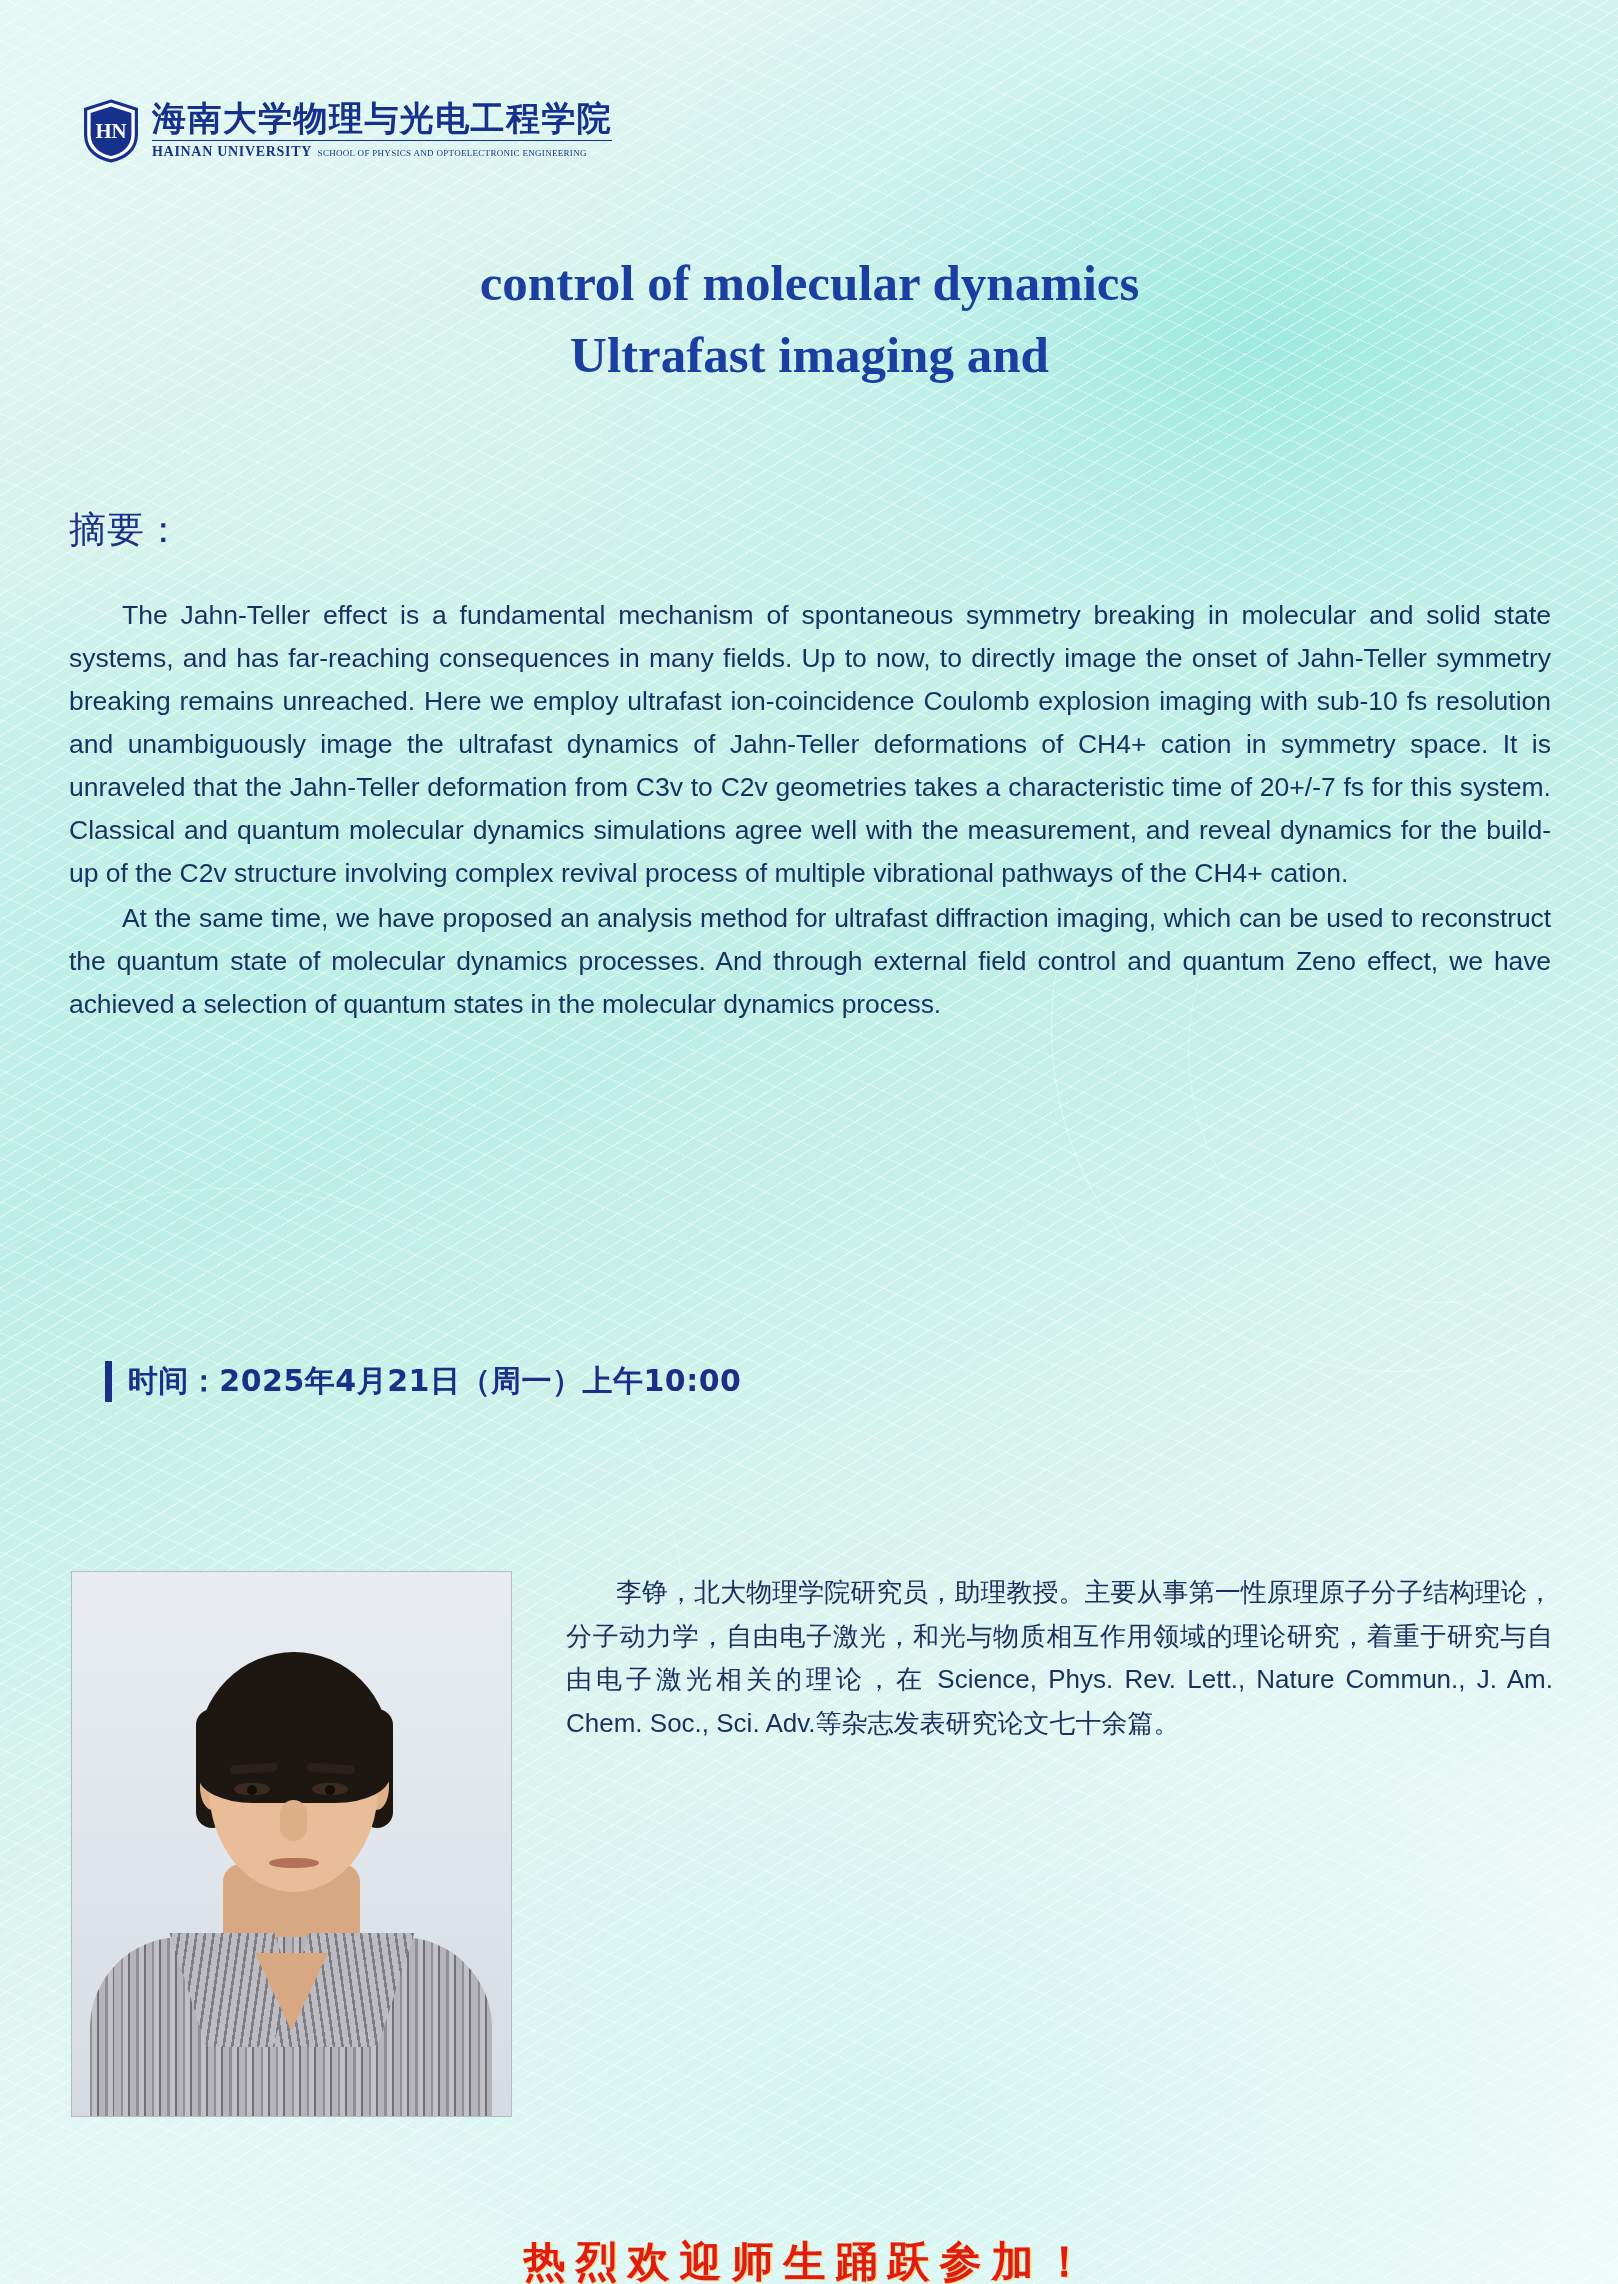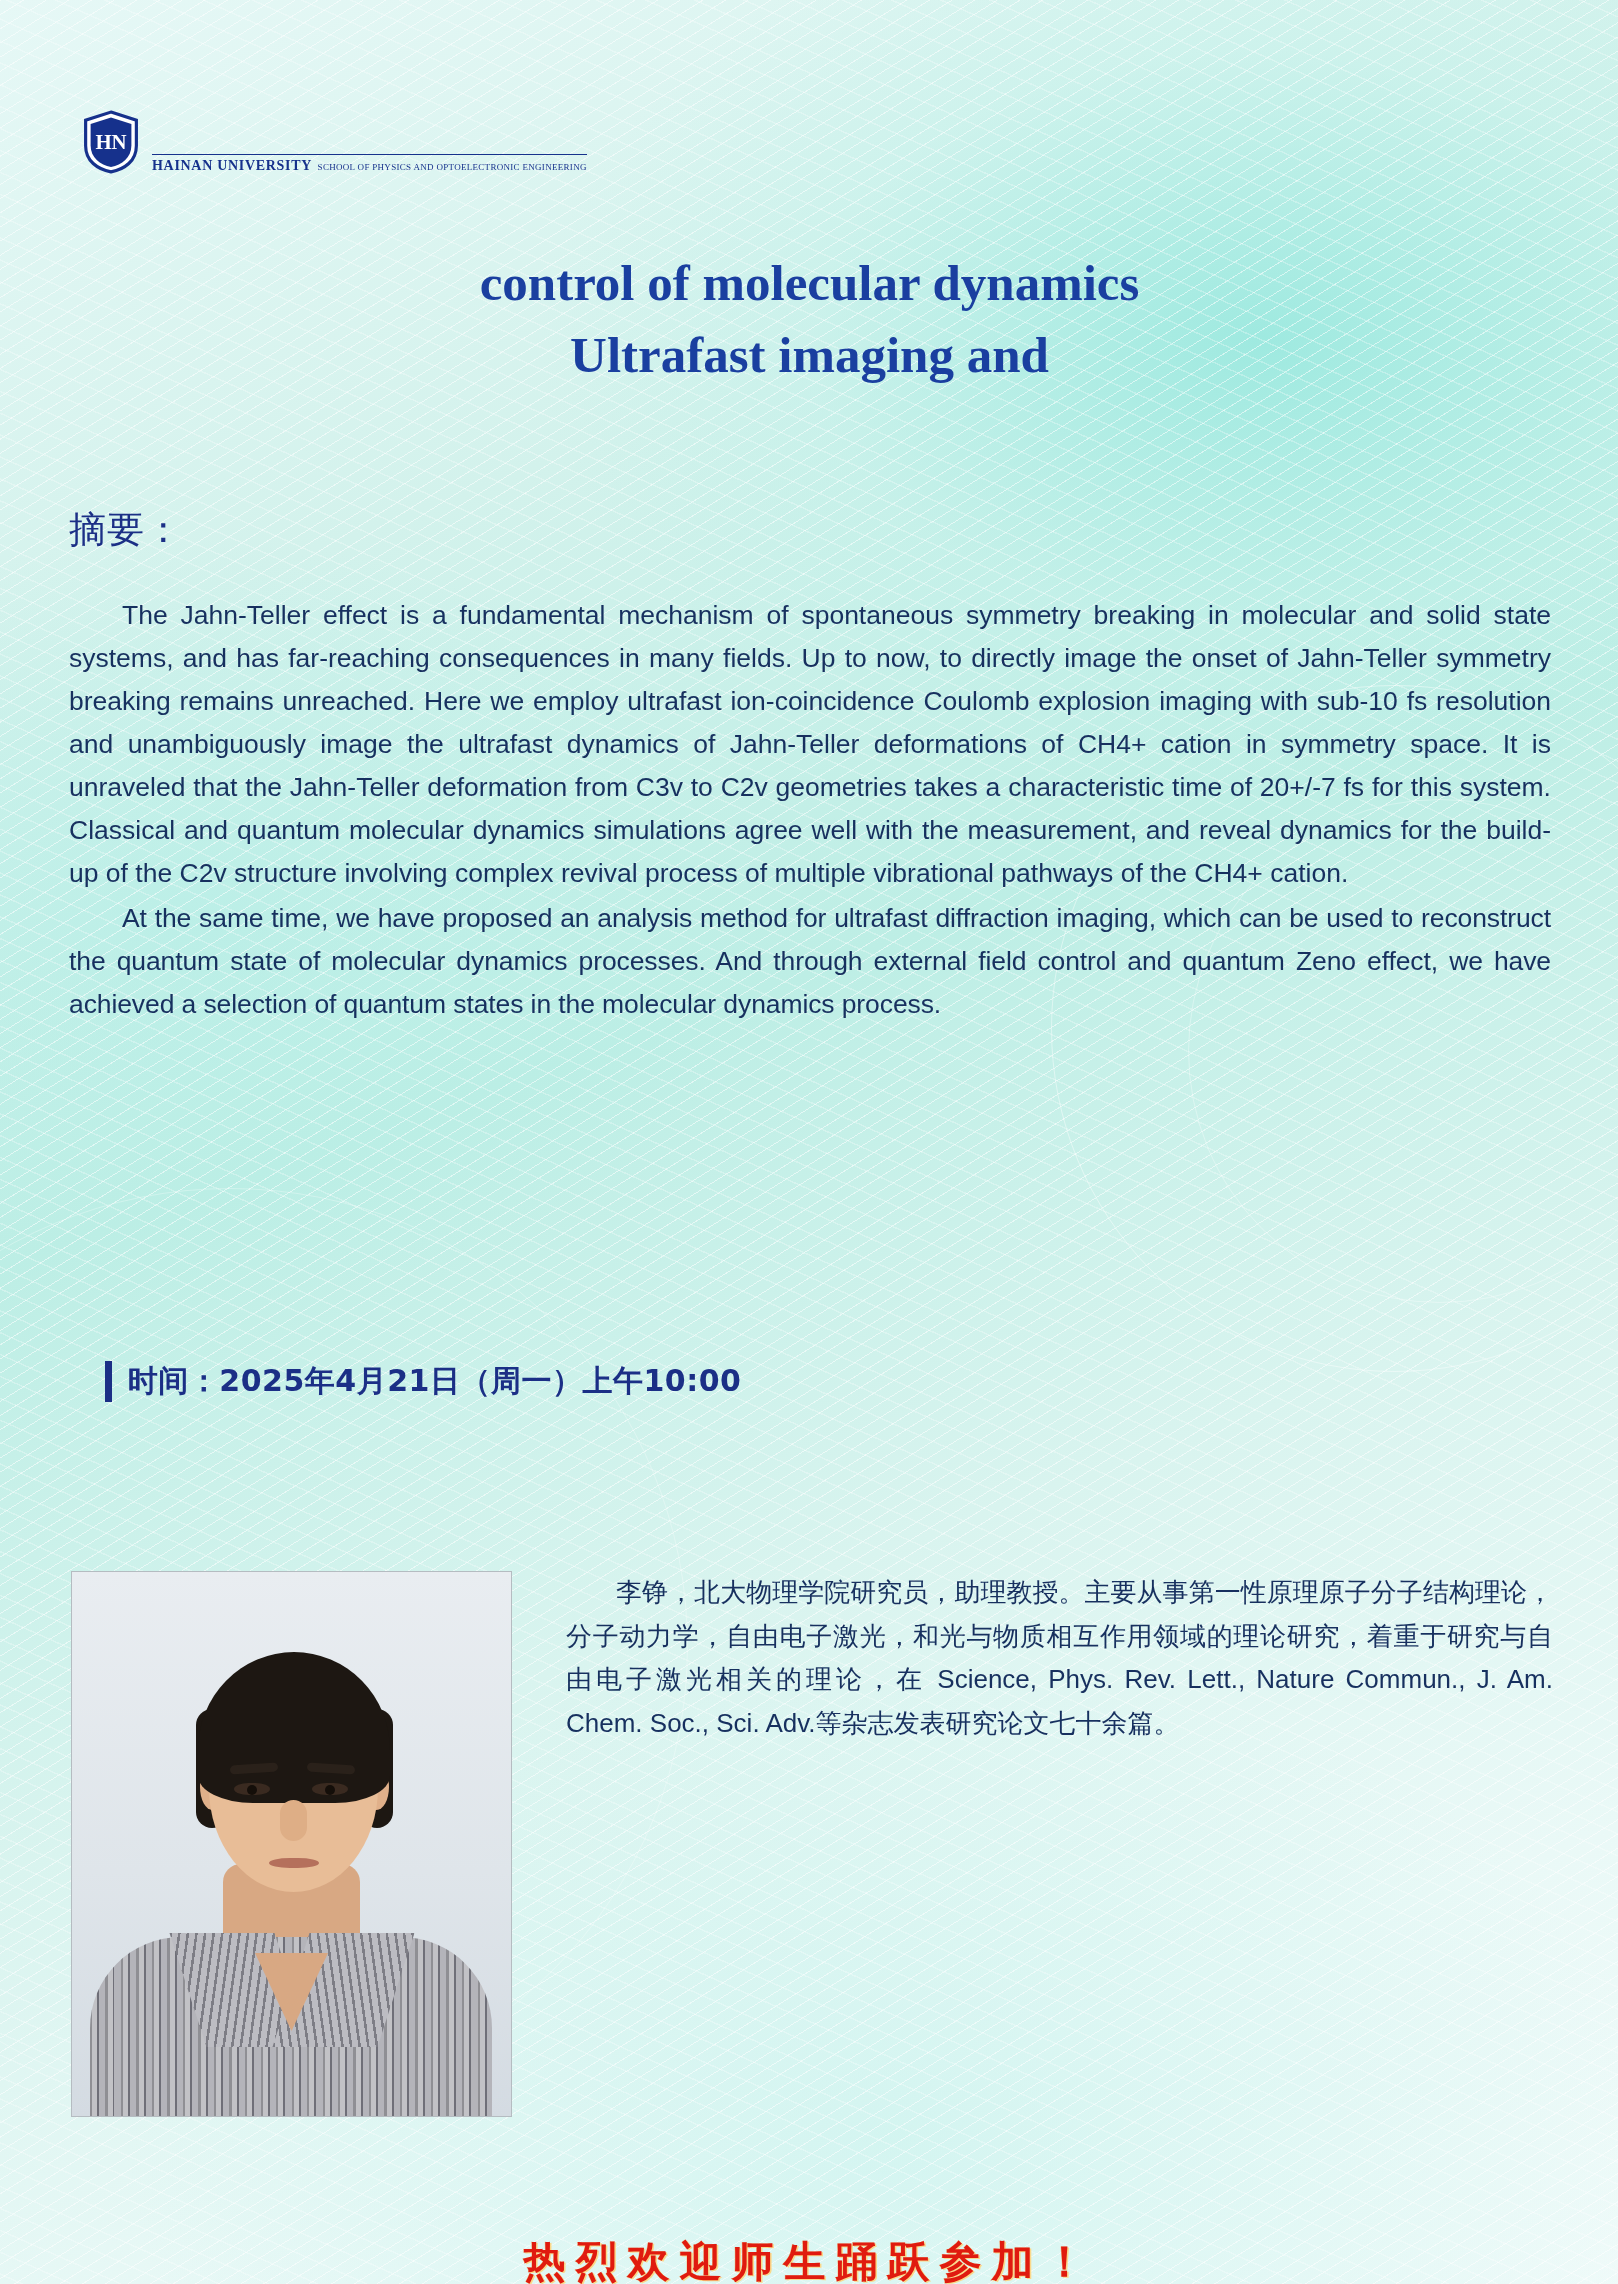--- a/index.html
+++ b/index.html
@@ -62,21 +62,21 @@
   }
 
   
   .header {
     position: absolute;
     top: 87px;
     left: 82px;
     right: 82px;
     height: 87px;
     display: flex;
-    align-items: flex-end;
+    align-items: center;
     z-index: 5;
   }
   .logo-shield {
     position: relative;
     width: 58px;
     height: 64px;
     flex: 0 0 auto;
   }
   .logo-shield svg { display: block; }
 
@@ -387,20 +387,21 @@
 
     <div class="logo-shield">
       <svg width="58" height="64" viewBox="0 0 128 140">
         <path d="M64 4 L120 22 L120 78 C120 112 94 130 64 136 C34 130 8 112 8 78 L8 22 Z" fill="#ffffff" stroke="#16318c" stroke-width="7"></path>
         <path d="M64 16 L109 30 L109 77 C109 105 88 120 64 125 C40 120 19 105 19 77 L19 30 Z" fill="#16318c"></path>
         <text x="64" y="86" text-anchor="middle" font-family="Liberation Serif, serif" font-size="46" font-weight="bold" fill="#ffffff">HN</text>
       </svg>
     </div>
 
     <div class="logo-text-block">
+      <div class="logo-cn">海南大学物理与光电工程学院</div>
       <div class="logo-en-wrap">
         <div class="logo-en-main">HAINAN UNIVERSITY</div>
         <div class="logo-en-sub">SCHOOL OF PHYSICS AND OPTOELECTRONIC ENGINEERING</div>
       </div>
     </div>
 
   </div>
 
   <div class="title">
     <div>control of molecular dynamics</div>

